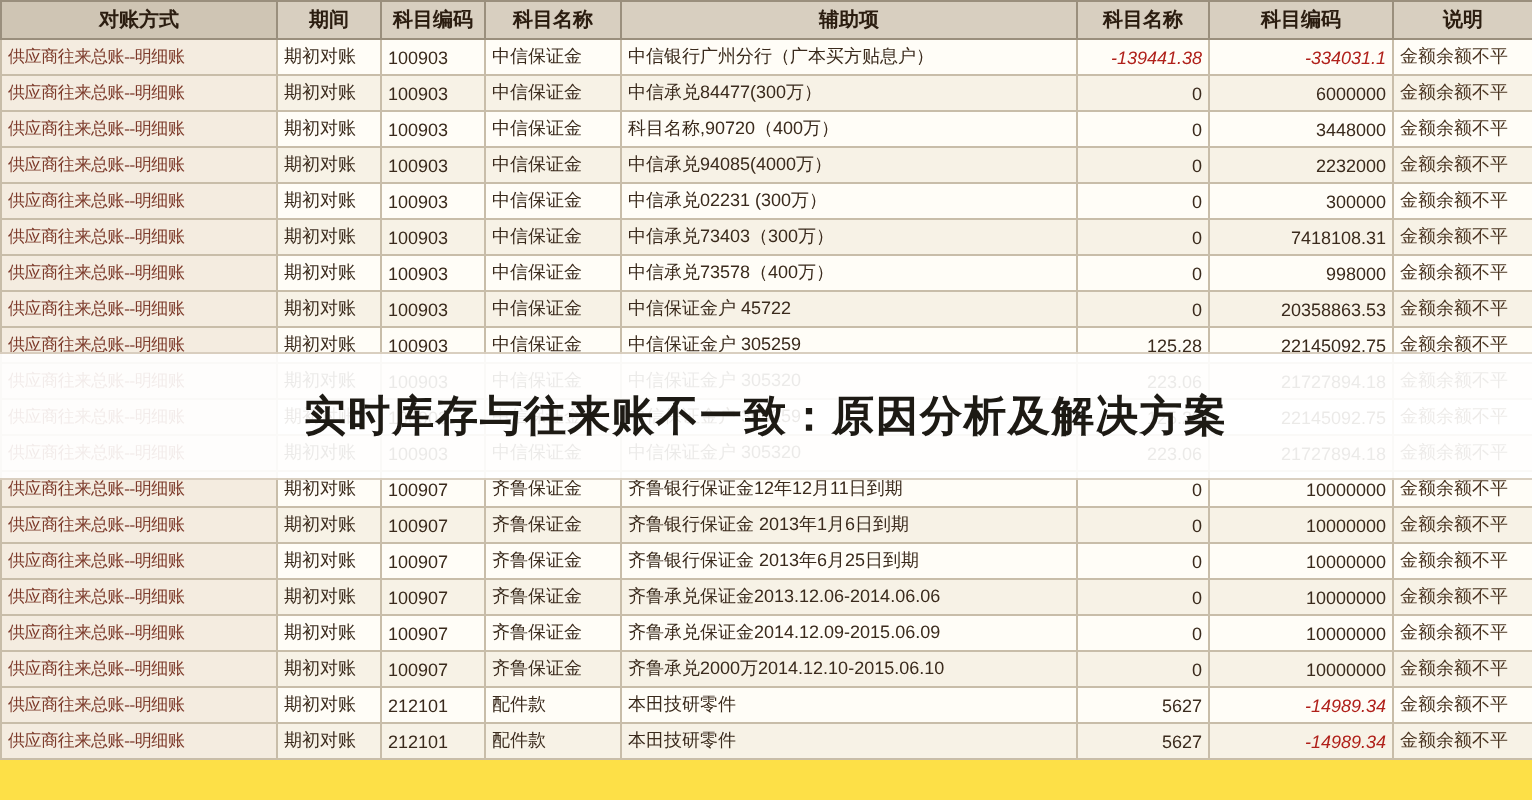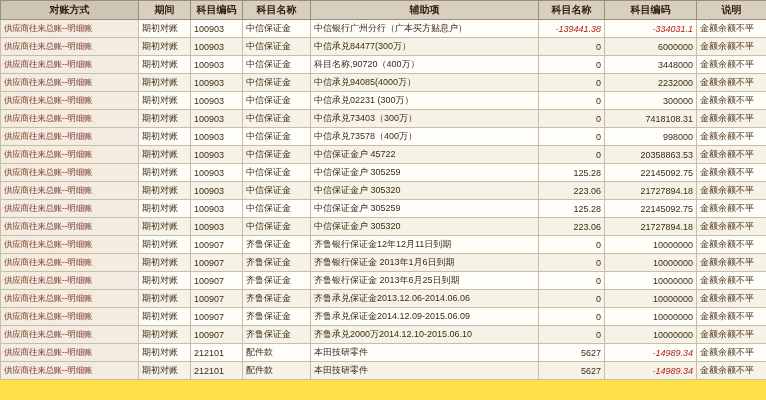--- a/index.html
+++ b/index.html
@@ -330,14 +330,17 @@
         <td class="ctr">212101</td>
         <td>配件款</td>
         <td>本田技研零件</td>
         <td class="num">5627</td>
         <td class="num neg">-14989.34</td>
         <td class="note">金额余额不平</td>
       </tr>
     </tbody>
   </table>
 
+  <div id="banner">
+    <h1>实时库存与往来账不一致：原因分析及解决方案</h1>
+  </div>
 
 </div>
 
 </body></html>

